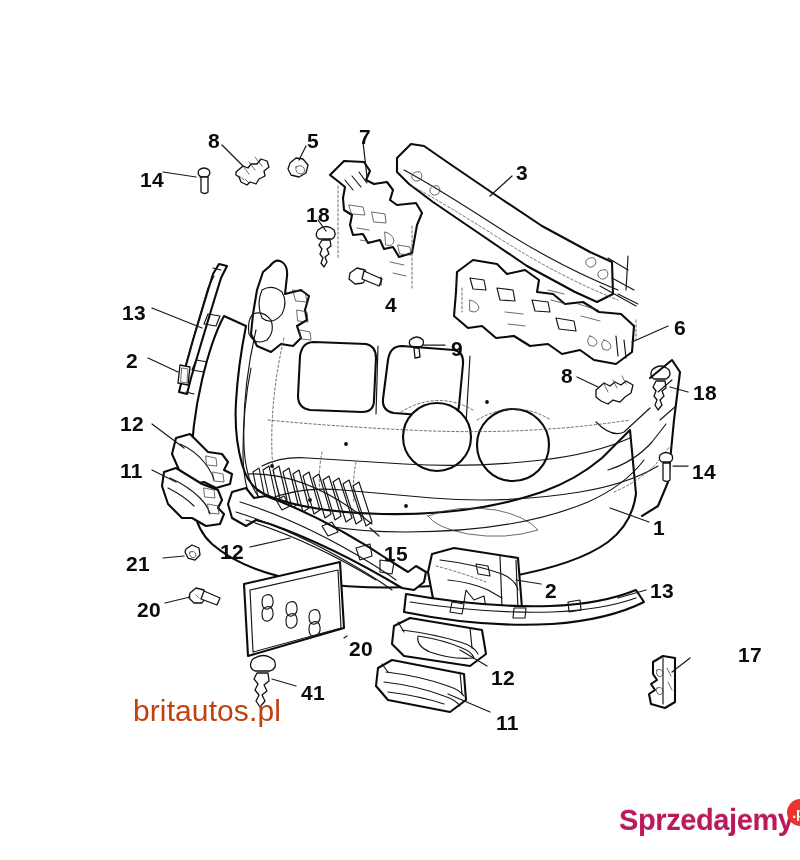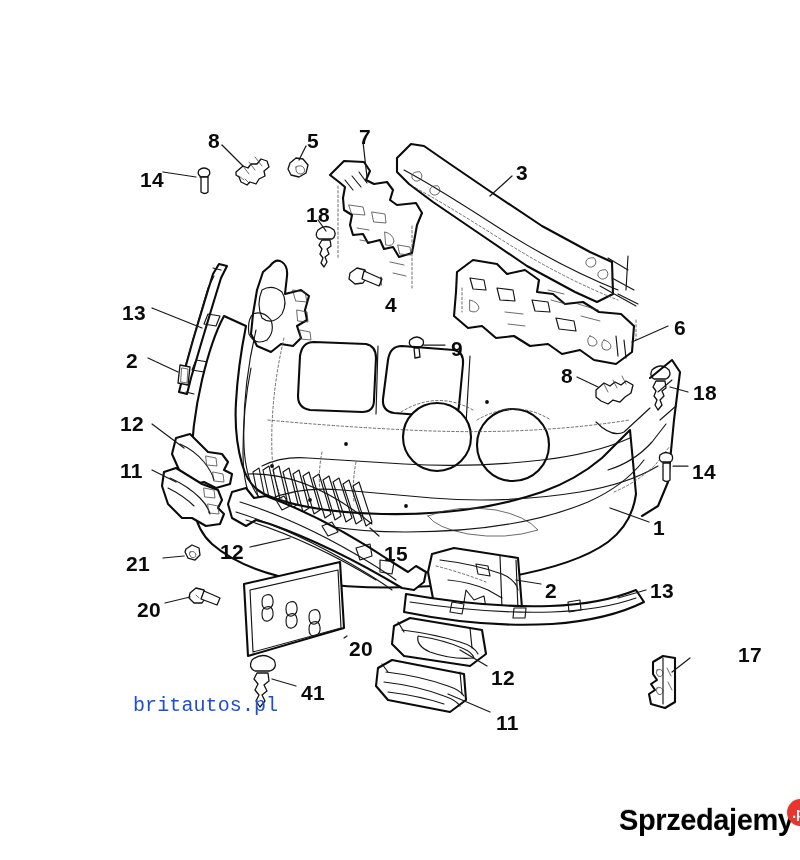--- a/index.html
+++ b/index.html
@@ -22,31 +22,31 @@
   .callout{
     position:absolute;
     font-family:"Liberation Sans",sans-serif;
     font-size:21px;font-weight:700;color:#0b0b0b;
     line-height:1;letter-spacing:0.2px;
     white-space:nowrap;user-select:none;
   }
 
   #wm-brit{
     position:absolute;left:133px;top:694px;
-    font-family:Liberation Mono, monospace;
-    font-size:20px;font-weight:400;color:#1d4ed8;
+    font-family:Liberation Sans, sans-serif;
+    font-size:30px;font-weight:400;color:#c2410c;
     letter-spacing:0.1px;white-space:nowrap;
   }
   #wm-sprz{
     position:absolute;left:619px;top:806px;
     display:flex;align-items:flex-start;white-space:nowrap;
   }
   #wm-sprz .word{
     font-family:"Liberation Sans",sans-serif;
-    font-size:29px;font-weight:700;color:#000000;
+    font-size:29px;font-weight:700;color:#be185d;
     text-shadow:0 1px 0 #ffffff, 0 -1px 0 #d2d2d2, 1px 0 0 #f4f4f4;
     letter-spacing:-0.4px;line-height:1;
   }
   #wm-sprz .badge{
     margin-left:-7px;margin-top:-7px;
     width:27px;height:27px;border-radius:50%;
     background:#e8352e;color:#ffffff;
     font-family:"Liberation Sans",sans-serif;
     font-size:14px;font-weight:700;
     display:flex;align-items:center;justify-content:center;

